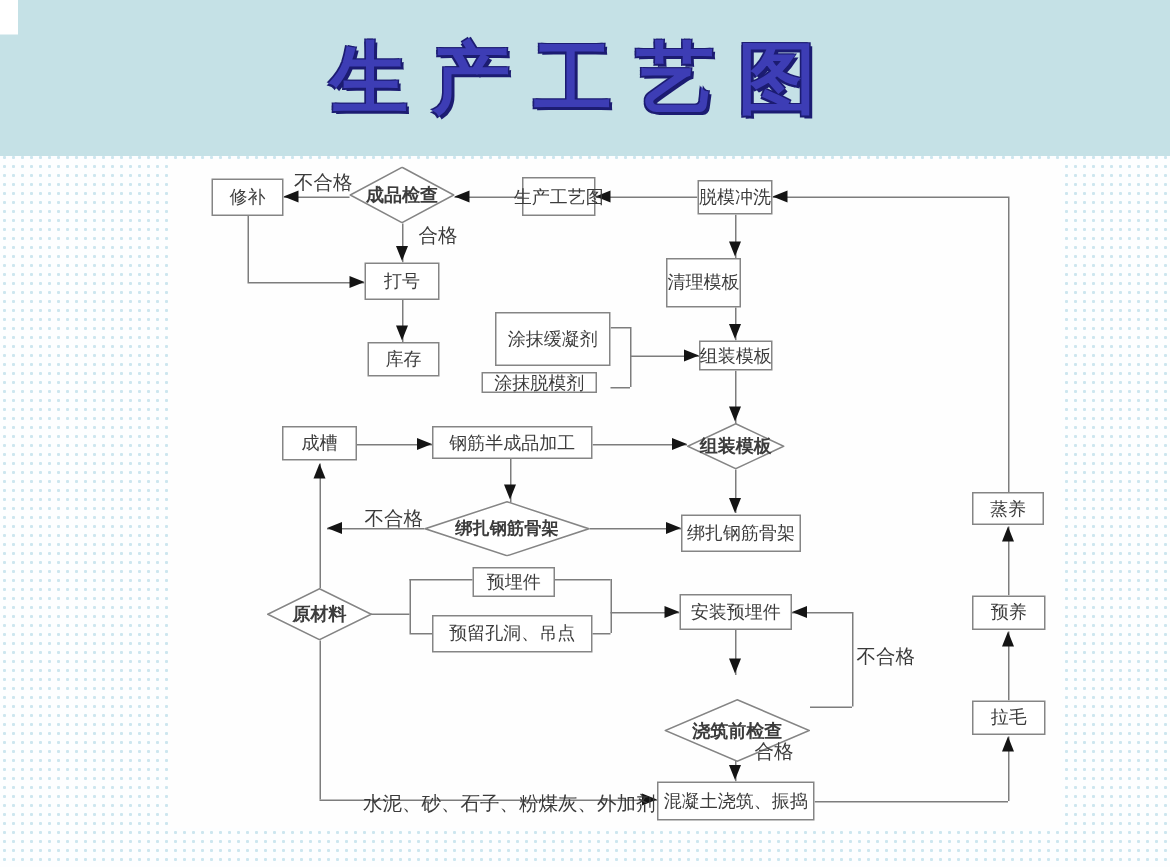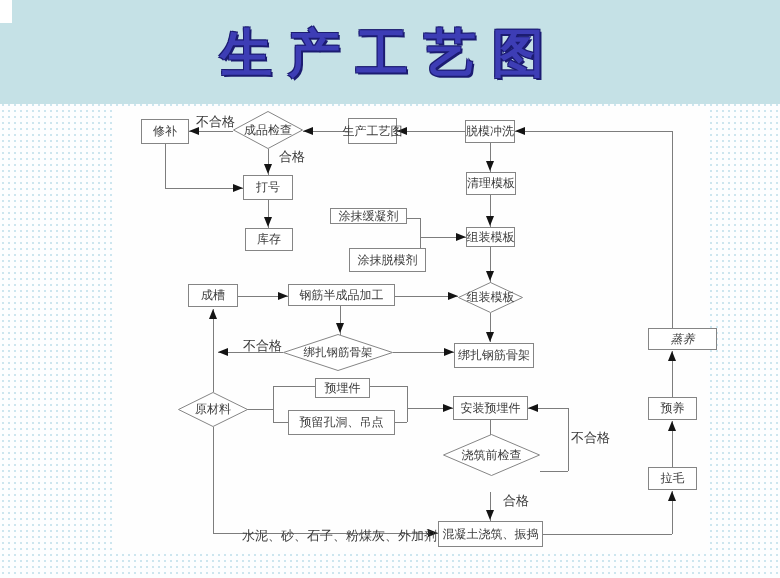--- a/index.html
+++ b/index.html
@@ -39,21 +39,21 @@
     background:#fefefe;
   }
   
   .fnode{
     position:absolute;display:flex;align-items:center;justify-content:center;
     background:#ffffff;border:1px solid #858585;box-sizing:border-box;
     font-size:12px;color:#3c3c3c;white-space:nowrap;z-index:3;
   }
   .fdiamond{
     position:absolute;display:flex;align-items:center;justify-content:center;
-    font-size:12px;color:#3c3c3c;white-space:nowrap;z-index:3;background:transparent;border:none;
+    font-size:12px;color:#3c3c3c;white-space:nowrap;z-index:3;background:transparent;border:none;font-weight:bold;
   }
   .fdiamond svg{position:absolute;left:0;top:0;}
   .fdiamond span{position:relative;z-index:1;}
   .hl,.vl{position:absolute;background:#7d7d7d;z-index:1;}
   .hl{height:1px;}
   .vl{width:1px;}
   .ar{position:absolute;width:0;height:0;z-index:2;}
   .ar.up   {border-left:4px solid transparent;border-right:4px solid transparent;border-bottom:10px solid #141414;}
   .ar.down {border-left:4px solid transparent;border-right:4px solid transparent;border-top:10px solid #141414;}
   .ar.left {border-top:4px solid transparent;border-bottom:4px solid transparent;border-right:10px solid #141414;}
@@ -142,23 +142,23 @@
     <div class="fdiamond" style="left: 233px; top: 111px; width: 70px; height: 38px;">
       <svg width="70" height="38">
         <polygon points="35,0.5 69.5,19 35,37.5 0.5,19" fill="#ffffff" stroke="#858585" stroke-width="1"></polygon>
       </svg>
       <span>成品检查</span>
     </div>
     <div class="fnode" style="left: 348px; top: 118px; width: 49px; height: 26px;">生产工艺图</div>
     <div class="fnode" style="left: 465px; top: 120px; width: 50px; height: 23px;">脱模冲洗</div>
     <div class="fnode" style="left: 243px; top: 175px; width: 50px; height: 25px;">打号</div>
     <div class="fnode" style="left: 245px; top: 228px; width: 48px; height: 23px;">库存</div>
-    <div class="fnode" style="left: 466px; top: 172px; width: 50px; height: 23px;">清理模板</div>
-    <div class="fnode" style="left: 330px; top: 208px; width: 77px; height: 16px;">涂抹缓凝剂</div>
-    <div class="fnode" style="left: 349px; top: 248px; width: 77px; height: 24px;">涂抹脱模剂</div>
+    <div class="fnode" style="left: 444px; top: 172px; width: 50px; height: 33px;">清理模板</div>
+    <div class="fnode" style="left: 330px; top: 208px; width: 77px; height: 36px;">涂抹缓凝剂</div>
+    <div class="fnode" style="left: 321px; top: 248px; width: 77px; height: 14px;">涂抹脱模剂</div>
     <div class="fnode" style="left: 466px; top: 227px; width: 49px; height: 20px;">组装模板</div>
     <div class="fdiamond" style="left: 458px; top: 282px; width: 65px; height: 31px;">
       <svg width="65" height="31">
         <polygon points="32.5,0.5 64.5,15.5 32.5,30.5 0.5,15.5" fill="#ffffff" stroke="#858585" stroke-width="1"></polygon>
       </svg>
       <span>组装模板</span>
     </div>
     <div class="fnode" style="left: 188px; top: 284px; width: 50px; height: 23px;">成槽</div>
     <div class="fnode" style="left: 288px; top: 284px; width: 107px; height: 22px;">钢筋半成品加工</div>
     <div class="fdiamond" style="left: 283px; top: 334px; width: 110px; height: 37px;">
@@ -170,28 +170,28 @@
     <div class="fnode" style="left: 454px; top: 343px; width: 80px; height: 25px;">绑扎钢筋骨架</div>
     <div class="fdiamond" style="left: 178px; top: 392px; width: 70px; height: 35px;">
       <svg width="70" height="35">
         <polygon points="35,0.5 69.5,17.5 35,34.5 0.5,17.5" fill="#ffffff" stroke="#858585" stroke-width="1"></polygon>
       </svg>
       <span>原材料</span>
     </div>
     <div class="fnode" style="left: 315px; top: 378px; width: 55px; height: 20px;">预埋件</div>
     <div class="fnode" style="left: 288px; top: 410px; width: 107px; height: 25px;">预留孔洞、吊点</div>
     <div class="fnode" style="left: 453px; top: 396px; width: 75px; height: 24px;">安装预埋件</div>
-    <div class="fdiamond" style="left: 443px; top: 434px; width: 97px; height: 42px;">
+    <div class="fdiamond" style="left: 443px; top: 466px; width: 97px; height: 42px;">
       <svg width="97" height="42">
         <polygon points="48.5,0.5 96.5,21 48.5,41.5 0.5,21" fill="#ffffff" stroke="#858585" stroke-width="1"></polygon>
       </svg>
       <span>浇筑前检查</span>
     </div>
     <div class="fnode" style="left: 438px; top: 521px; width: 105px; height: 26px;">混凝土浇筑、振捣</div>
-    <div class="fnode" style="left: 648px; top: 328px; width: 69px; height: 22px; font-style: italic;">蒸养</div>
+    <div class="fnode" style="left: 648px; top: 328px; width: 48px; height: 22px;">蒸养</div>
     <div class="fnode" style="left: 648px; top: 397px; width: 49px; height: 23px;">预养</div>
     <div class="fnode" style="left: 648px; top: 467px; width: 49px; height: 23px;">拉毛</div>
     <div class="elabel" style="left: 196px; top: 113px;">不合格</div>
     <div class="elabel" style="left: 279px; top: 148px;">合格</div>
     <div class="elabel" style="left: 243px; top: 337px;">不合格</div>
     <div class="elabel" style="left: 571px; top: 429px;">不合格</div>
     <div class="elabel" style="left: 503px; top: 492px;">合格</div>
     <div class="elabel" style="left: 242px; top: 527px;">水泥、砂、石子、粉煤灰、外加剂</div>
   </div>
 

